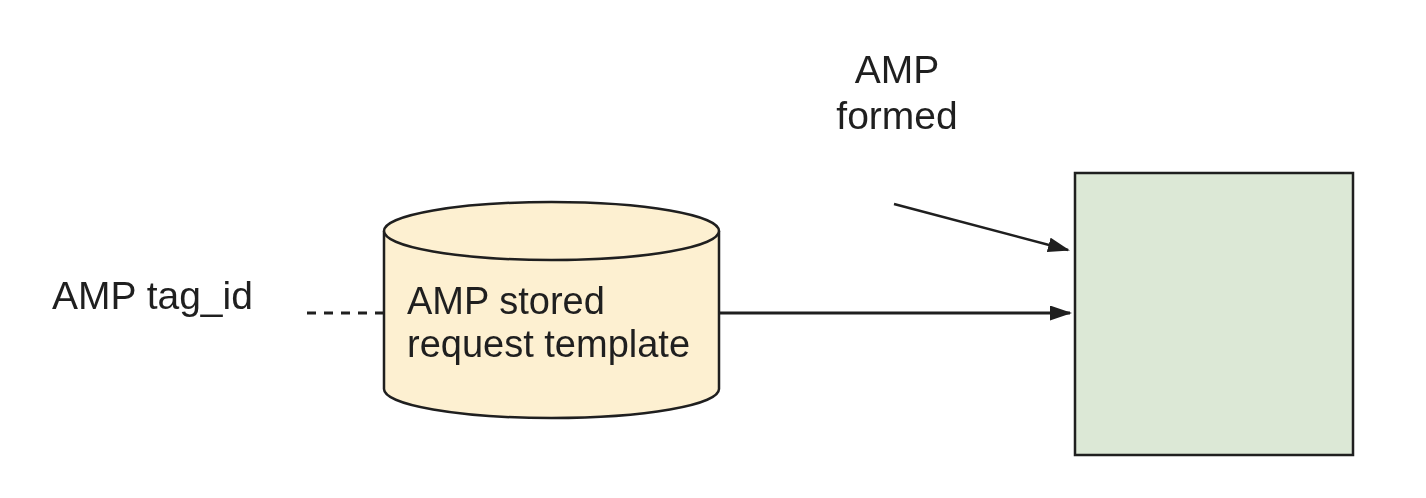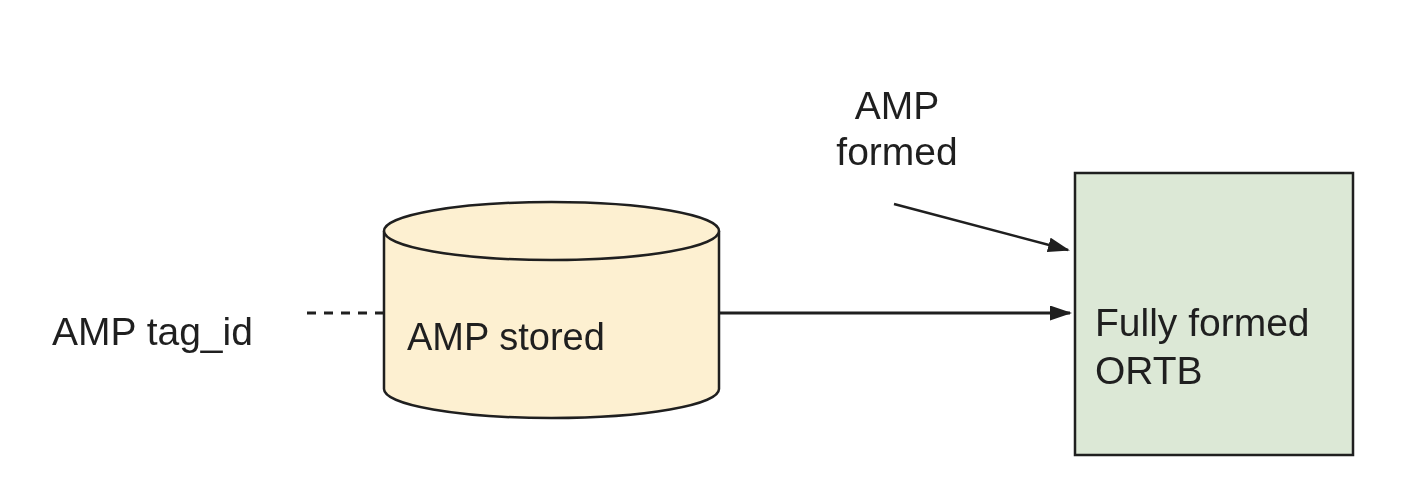--- a/index.html
+++ b/index.html
@@ -21,21 +21,20 @@
     left: 0;
     top: 0;
     width: 1426px;
     height: 498px;
   }
   .label {
     position: absolute;
     font-size: 39px;
     line-height: 46px;
     white-space: nowrap;
-    margin-top: 36px;
   }
   .label span { display: block; }
   .tag-id-label {
     left: 52px;
     top: 273px;
   }
   .query-params-label {
     left: 777px;
     top: 47px;
     width: 240px;
@@ -83,20 +82,17 @@
     <span>AMP tag_id</span>
   </div>
 
   <div class="label query-params-label">
     <span>AMP</span>
     <span>formed</span>
   </div>
 
   <div class="label cylinder-label">
     <span>AMP stored</span>
+    <span>request template</span>
   </div>
 
-  <div class="label ortb-label">
-    <span>Fully formed</span>
-    <span>ORTB</span>
-  </div>
 
 </div>
 
 </body></html>

